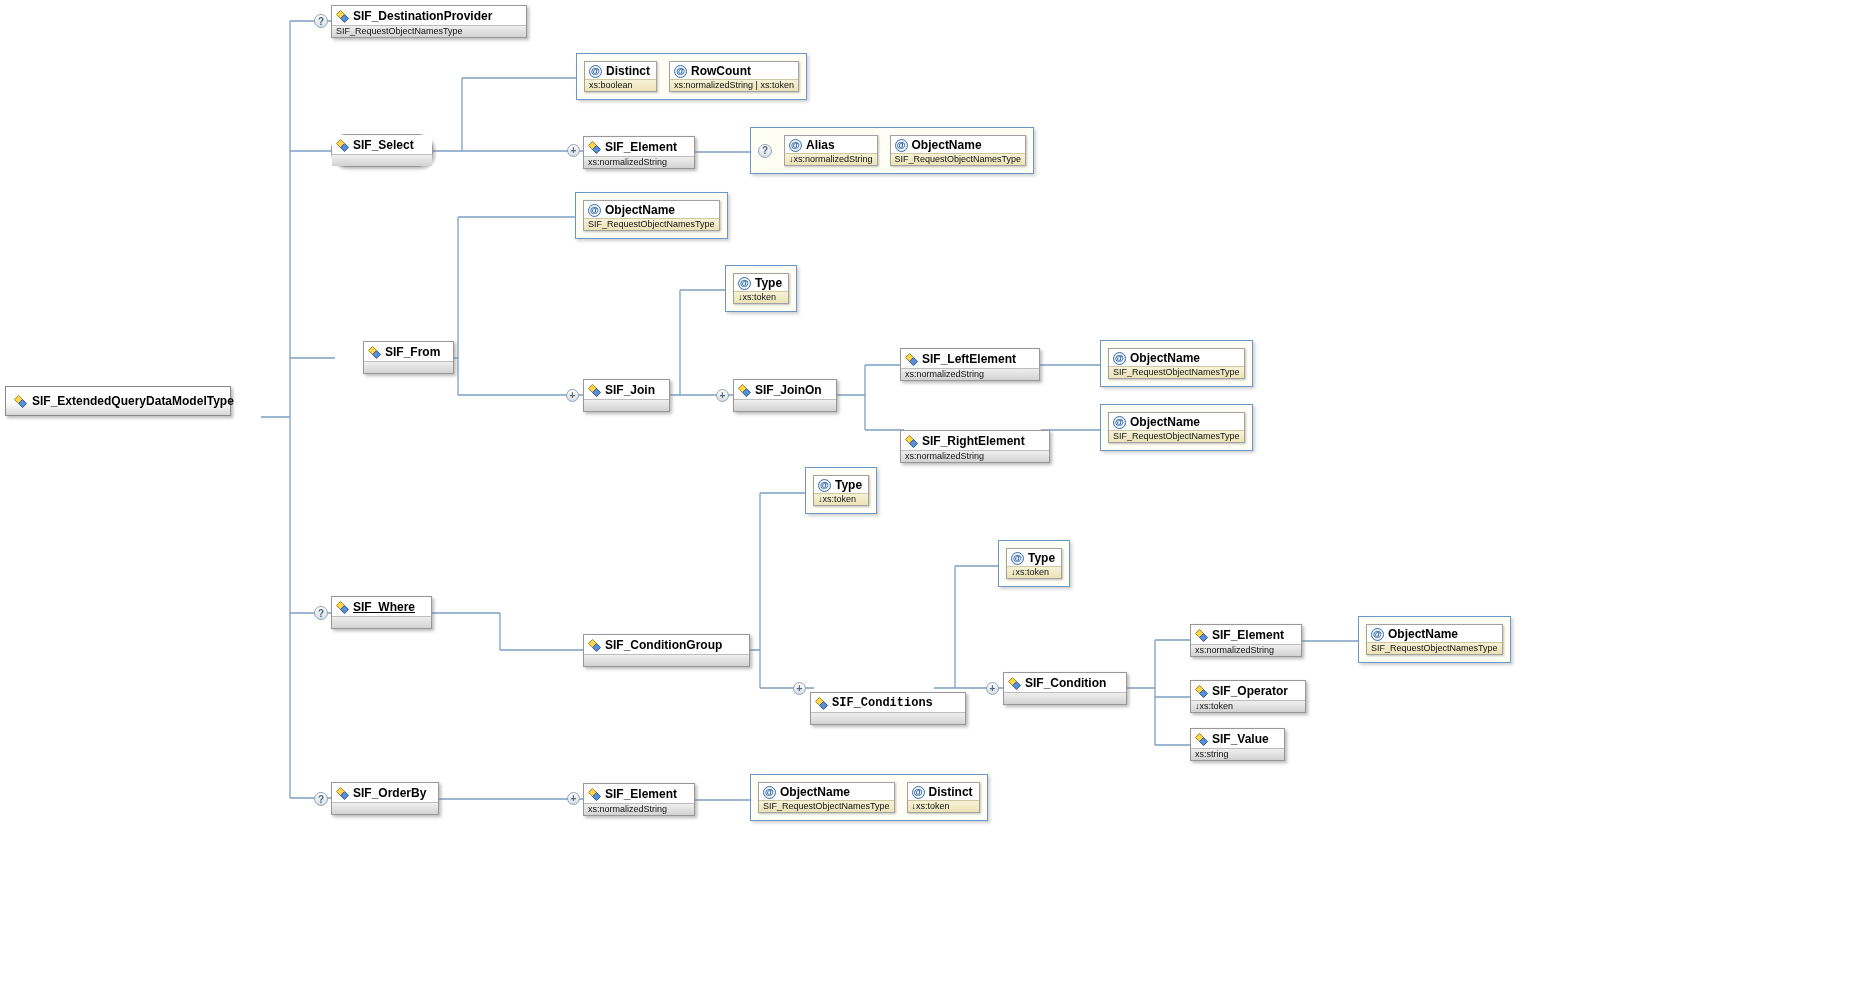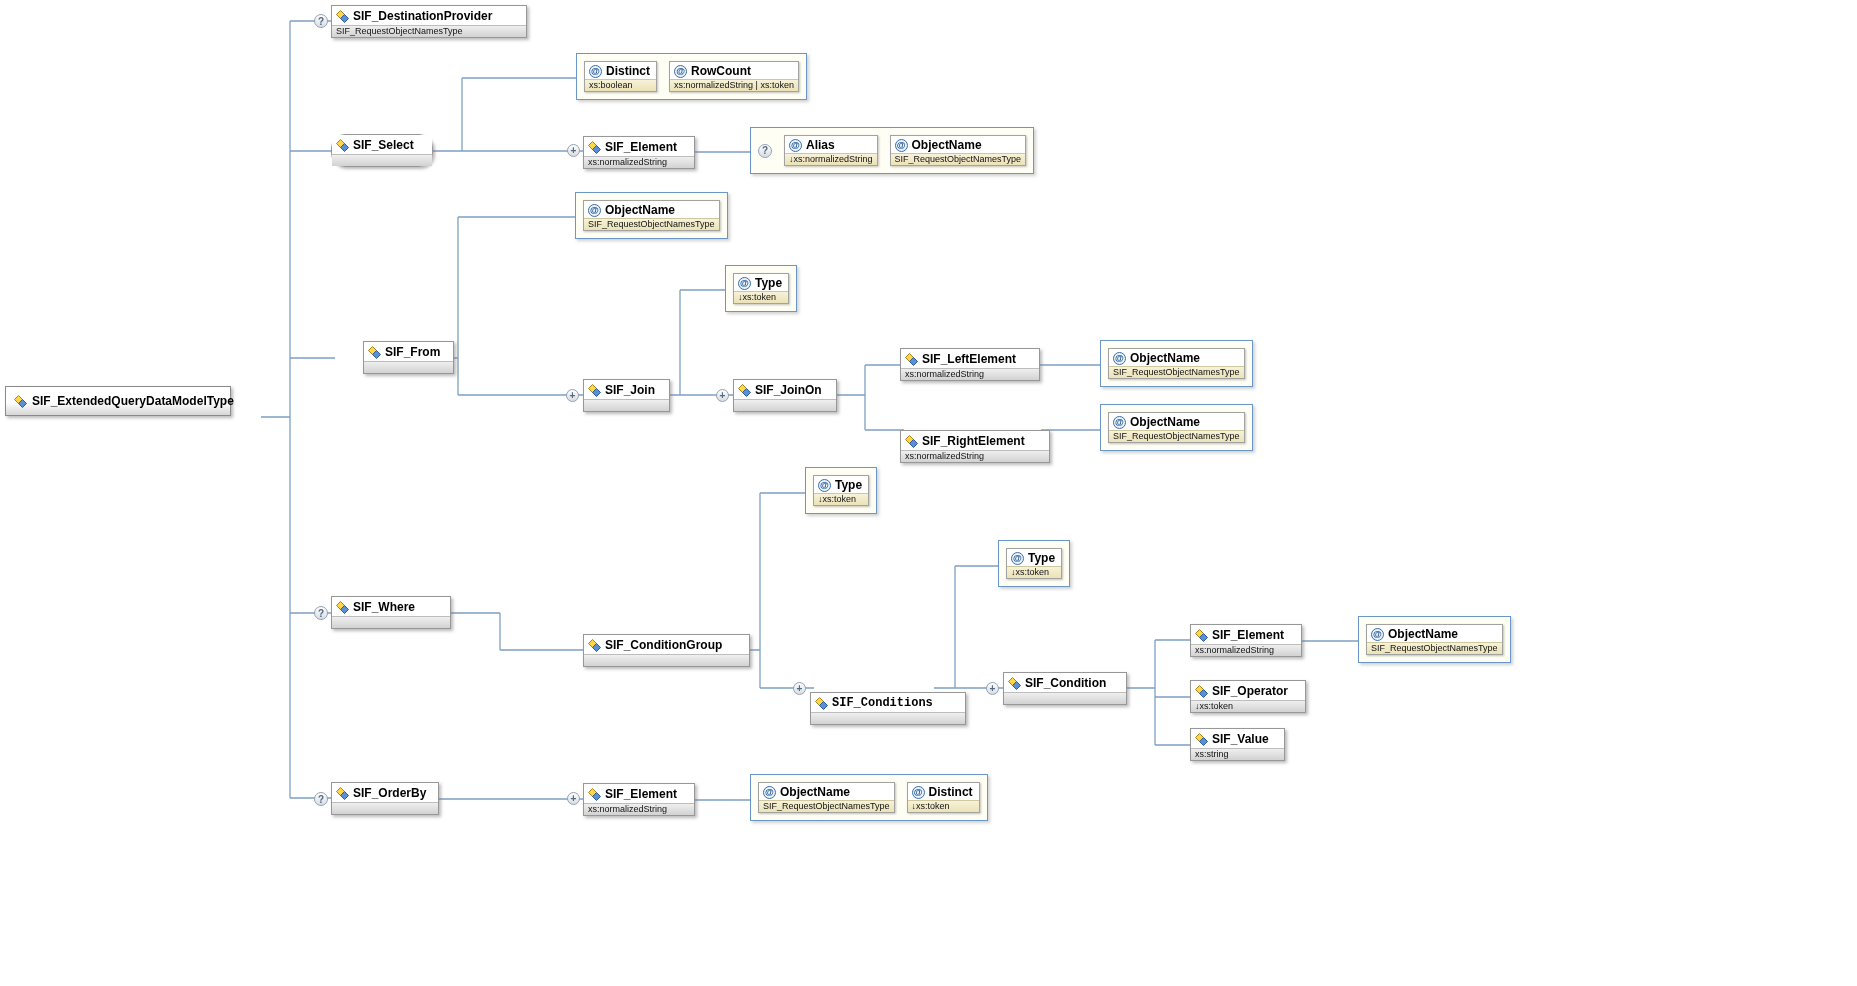--- a/index.html
+++ b/index.html
@@ -249,21 +249,21 @@
     <div class="abox">
       <div class="ti">
           <span class="at-icon">@</span>
         <span>ObjectName</span>
         </div>
       <div class="sub">SIF_RequestObjectNamesType</div>
     </div>
   </div>
 
   <div class="marker q" style="left:314px; top:606px;">?</div>
-  <div class="ebox" style="left:331px; top:596px; width:120px;">
+  <div class="ebox" style="left:331px; top:596px; width:101px;text-decoration:underline;">
     <div class="ti">
         <span class="el-icon">
           <svg width="13" height="13">
             <use href="#elicon"></use>
           </svg>
         </span>
       <span>SIF_Where</span>
       </div>
     <div class="sub"></div>
   </div>

